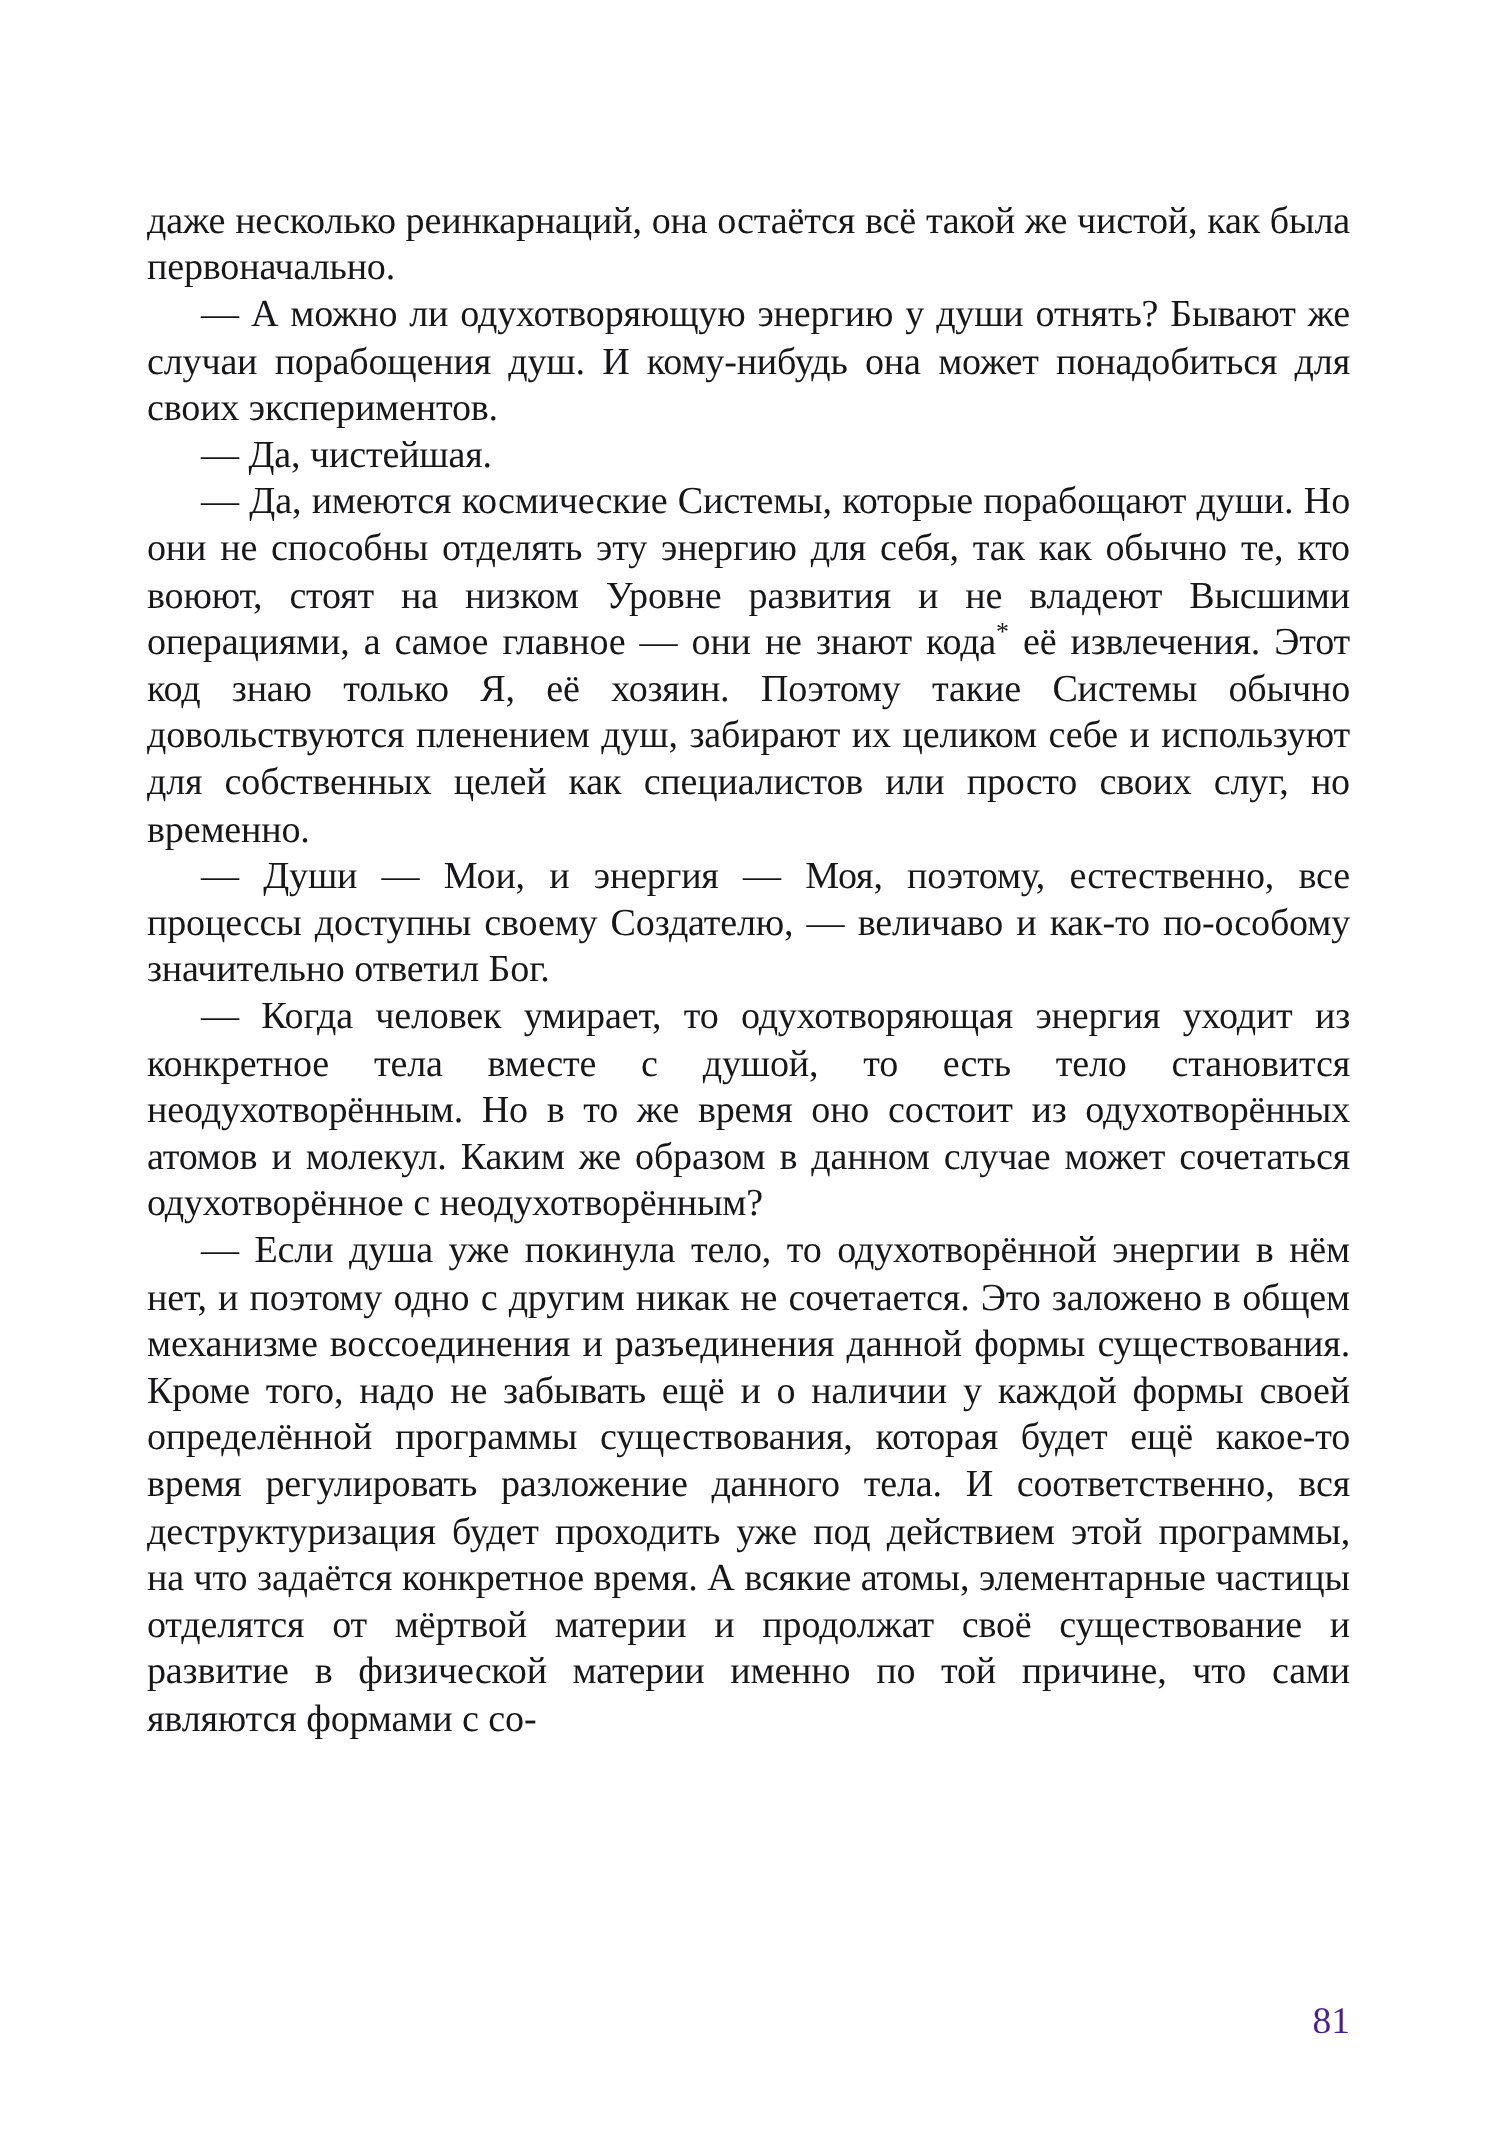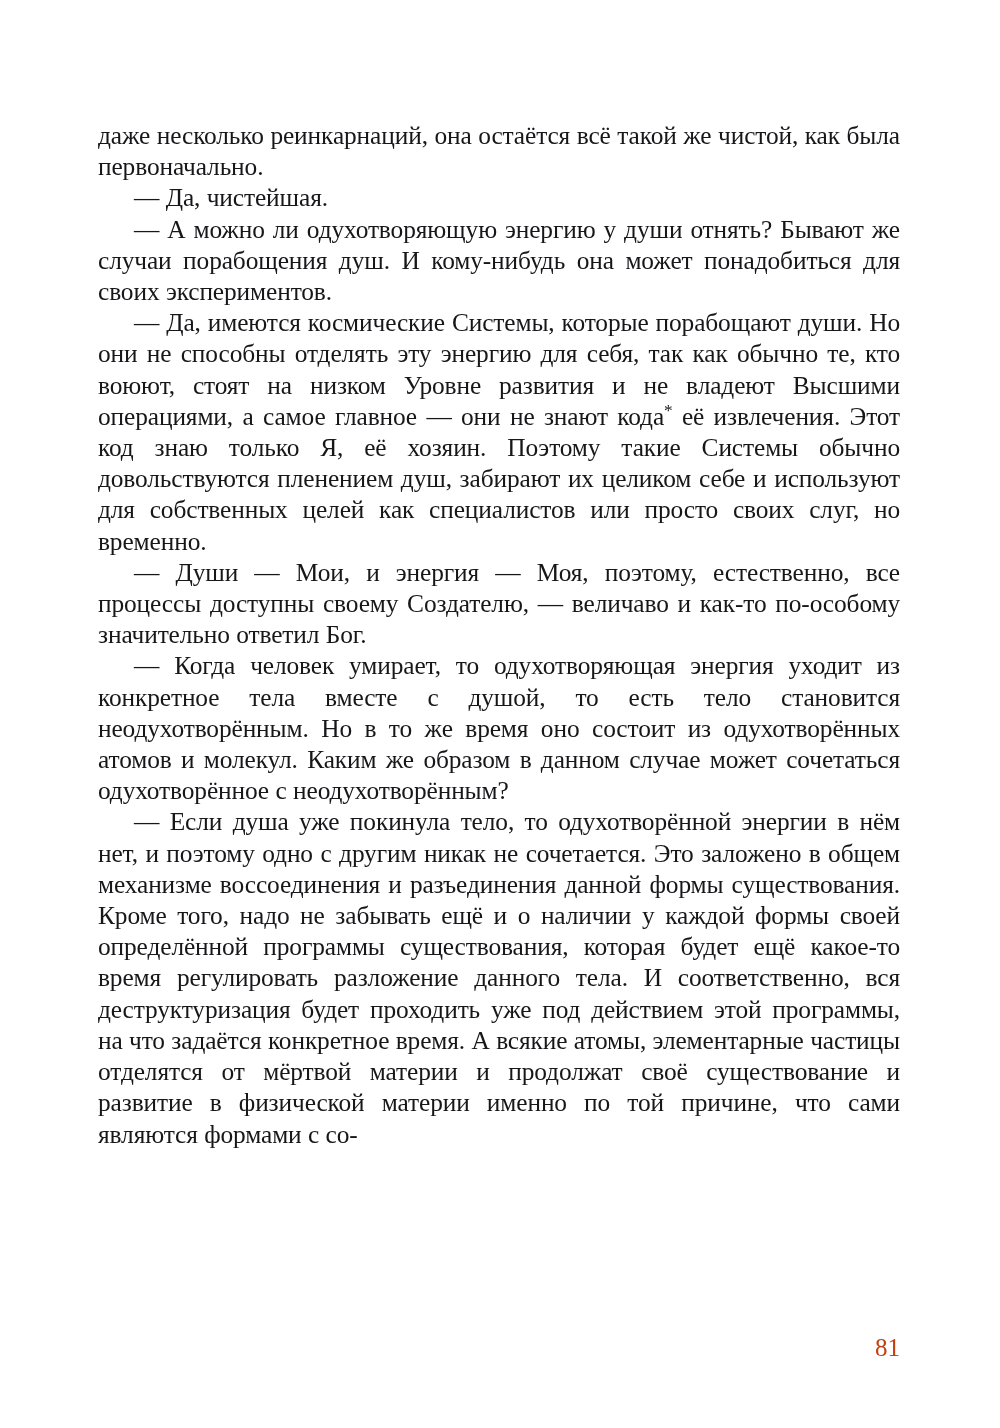--- a/index.html
+++ b/index.html
@@ -14,21 +14,21 @@
     height: 1428px;
     background: #ffffff;
     margin: 0 auto;
     overflow: hidden;
     font-family: "Liberation Serif", "DejaVu Serif", serif;
     color: #17171a;
   }
   .text-column {
     position: absolute;
     left: 98px;
-    top: 120px;
+    top: 132px;
     width: 802px;
   }
   .para {
     margin: 0;
     text-align: justify;
     text-justify: inter-word;
     font-size: 25.4px;
     line-height: 31.2px;
     letter-spacing: -0.12px;
     word-spacing: 0.2px;
@@ -50,36 +50,36 @@
     font-weight: 400;
   }
   .page-number {
     position: absolute;
     right: 100px;
     top: 1332px;
     width: 120px;
     text-align: right;
     font-size: 25px;
     line-height: 31px;
-    color: #c2410c;
+    color: #4c1d95;
   }
 </style>
 </head>
 <body>
 
 <div class="page">
 
   <div class="text-column">
 
     <p class="para">даже несколько реинкарнаций, она остаётся всё такой же чистой, как была первоначально.</p>
 
 
+    <p class="para indent">— А можно ли одухотворяющую энергию у души отнять? Бывают же случаи порабощения душ. И кому-нибудь она может понадобиться для своих экспериментов.</p>
+
     <p class="para indent">— Да, чистейшая.</p>
-
-    <p class="para indent">— А можно ли одухотворяющую энергию у души отнять? Бывают же случаи порабощения душ. И кому-нибудь она может понадобиться для своих экспериментов.</p>
 
     <p class="para indent"><span>— Да, имеются космические Системы, которые порабощают души. Но они не способны отделять эту энергию для себя, так как обычно те, кто воюют, стоят на низком Уровне развития и не владеют Высшими операциями, а самое главное — они не знают </span><span class="bold">кода</span><sup class="fn">*</sup><span> её извлечения. Этот код знаю только Я, её хозяин. Поэтому такие Системы обычно довольствуются пленением душ, забирают их целиком себе и используют для собственных целей как специалистов или просто своих слуг, но временно.</span></p>
 
 
     <p class="para indent">— Души — Мои, и энергия — Моя, поэтому, естественно, все процессы доступны своему Создателю, — величаво и как-то по-особому значительно ответил Бог.</p>
 
 
     <p class="para indent">— Когда человек умирает, то одухотворяющая энергия уходит из конкретное тела вместе с душой, то есть тело становится неодухотворённым. Но в то же время оно состоит из одухотворённых атомов и молекул. Каким же образом в данном случае может сочетаться одухотворённое с неодухотворённым?</p>
 
     <p class="para indent">— Если душа уже покинула тело, то одухотворённой энергии в нём нет, и поэтому одно с другим никак не сочетается. Это заложено в общем механизме воссоединения и разъединения данной формы существования. Кроме того, надо не забывать ещё и о наличии у каждой формы своей определённой программы существования, которая будет ещё какое-то время регулировать разложение данного тела. И соответственно, вся деструктуризация будет проходить уже под действием этой программы, на что задаётся конкретное время. А всякие атомы, элементарные частицы отделятся от мёртвой материи и продолжат своё существование и развитие в физической материи именно по той причине, что сами являются формами с со-</p>

